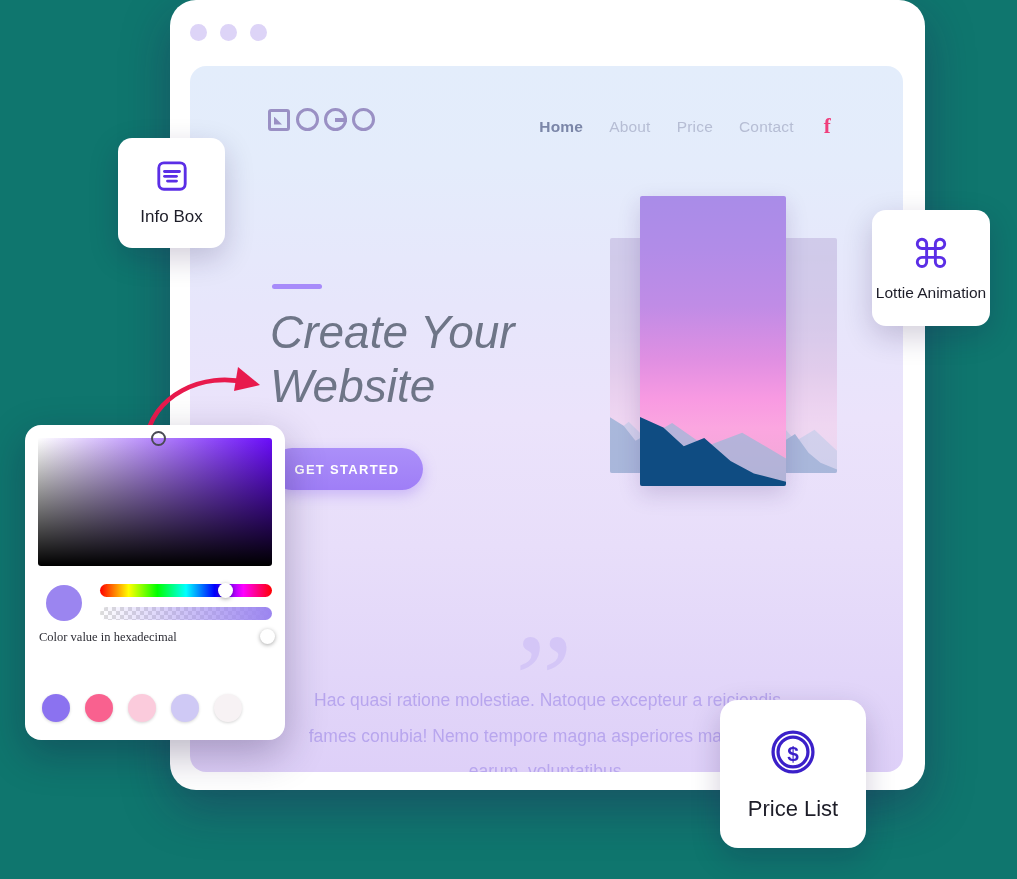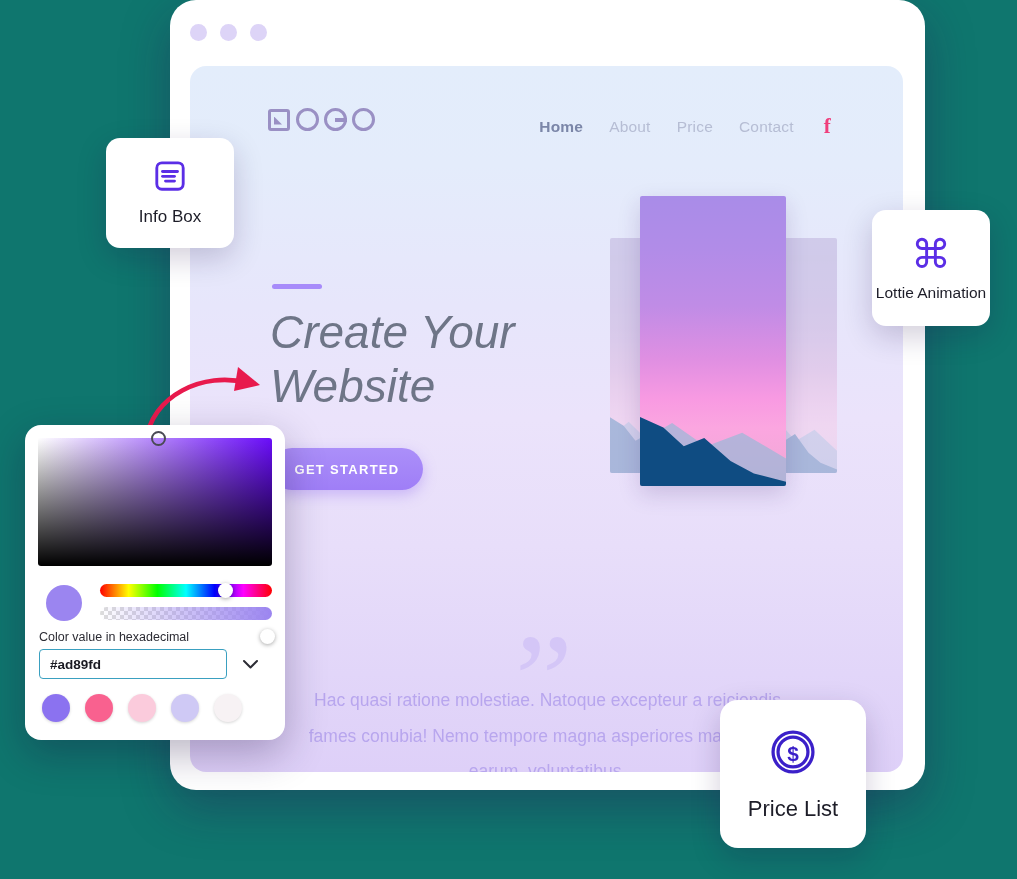--- a/index.html
+++ b/index.html
@@ -117,21 +117,21 @@
   }
 
   
   .badge {
     position: absolute; background: #fff; border-radius: 14px;
     box-shadow: 0 10px 30px rgba(30,10,70,.20);
     display: flex; flex-direction: column; align-items: center; justify-content: center;
     text-align: center;
   }
   .badge .lbl { color: #1d1d28; font-size: 17px; line-height: 1.2; margin-top: 9px; }
-  .badge-info   { left: 106px; top: 138px; width: 128px; height: 110px; }
+  .badge-info   { left: 118px; top: 138px; width: 107px; height: 110px; }
   .badge-lottie { left: 872px; top: 210px; width: 118px; height: 116px; }
   .badge-lottie .lbl { font-size: 15.5px; line-height: 1.25; }
   .badge-price  { left: 720px; top: 700px; width: 146px; height: 148px; border-radius: 18px; }
   .badge-price .lbl { font-size: 22px; margin-top: 14px; }
   .ico { color: #5b2ee6; display: block; }
   .cmd-glyph { font-size: 40px; color: #5b2ee6; line-height: 1; font-family: "DejaVu Sans", sans-serif; }
 
   
   .arrow { position: absolute; left: 120px; top: 355px; width: 170px; height: 110px; pointer-events: none; }
 
@@ -168,21 +168,21 @@
     top: 26px; width: 172px;
     background:
       linear-gradient(to right, rgba(155,133,240,0), #9b85f0),
       repeating-conic-gradient(#dcdcdc 0% 25%, #fff 0% 50%) 0 0/8px 8px;
   }
   .knob {
     position: absolute; width: 15px; height: 15px; border-radius: 50%;
     background: #fff; box-shadow: 0 1px 4px rgba(0,0,0,.35); top: -1px;
   }
   .knob.alpha-knob { top: 22px; }
-  .hex-label { position: absolute; left: 14px; top: 205px; font-size: 12.5px; color: #2c2c34; }
+  .hex-label { position: absolute; left: 14px; top: 205px; font-size: 12.5px; color: #2c2c34; font-family: Liberation Serif, serif; }
   .hex-row { position: absolute; left: 14px; top: 224px; display: flex; align-items: center; width: 234px; }
   .hex-input {
     width: 188px; height: 30px; border: 1.6px solid #3aa0c0; border-radius: 4px;
     padding: 0 10px; font-size: 13.5px; color: #1a1a22; font-weight: 600;
     font-family: "Liberation Sans", sans-serif; outline: none; background: #fff;
   }
   .chev { margin-left: 15px; color: #2c2c34; font-size: 15px; }
   .swatches { position: absolute; left: 17px; top: 269px; display: flex; gap: 15px; }
   .sw { width: 28px; height: 28px; border-radius: 50%; box-shadow: 0 1px 3px rgba(0,0,0,.16); }
 </style>
@@ -290,28 +290,20 @@
       <span class="preview" style="background: rgb(155, 133, 240);"></span>
       <div class="slider hue">
         <span class="knob" style="left:118px"></span>
       </div>
       <div class="slider alpha">
         <span class="knob alpha-knob" style="left:160px"></span>
       </div>
     </div>
 
     <div class="hex-label">Color value in hexadecimal</div>
-    <div class="hex-row">
-      <input class="hex-input" type="text" value="#ad89fd" style="">
-      <span class="chev">
-        <svg width="17" height="11" viewBox="0 0 17 11" fill="none" stroke="#2c2c34" stroke-width="2">
-          <path d="M2 2 L 8.5 8.5 L 15 2" stroke-linecap="round" stroke-linejoin="round"></path>
-        </svg>
-      </span>
-    </div>
 
     <div class="swatches">
       <span class="sw" style="background: rgb(139, 114, 240);"></span>
       <span class="sw" style="background: rgb(249, 97, 143);"></span>
       <span class="sw" style="background: rgb(251, 203, 220);"></span>
       <span class="sw" style="background: rgb(207, 201, 245);"></span>
       <span class="sw" style="background: rgb(247, 242, 244);"></span>
     </div>
   </div>
 

